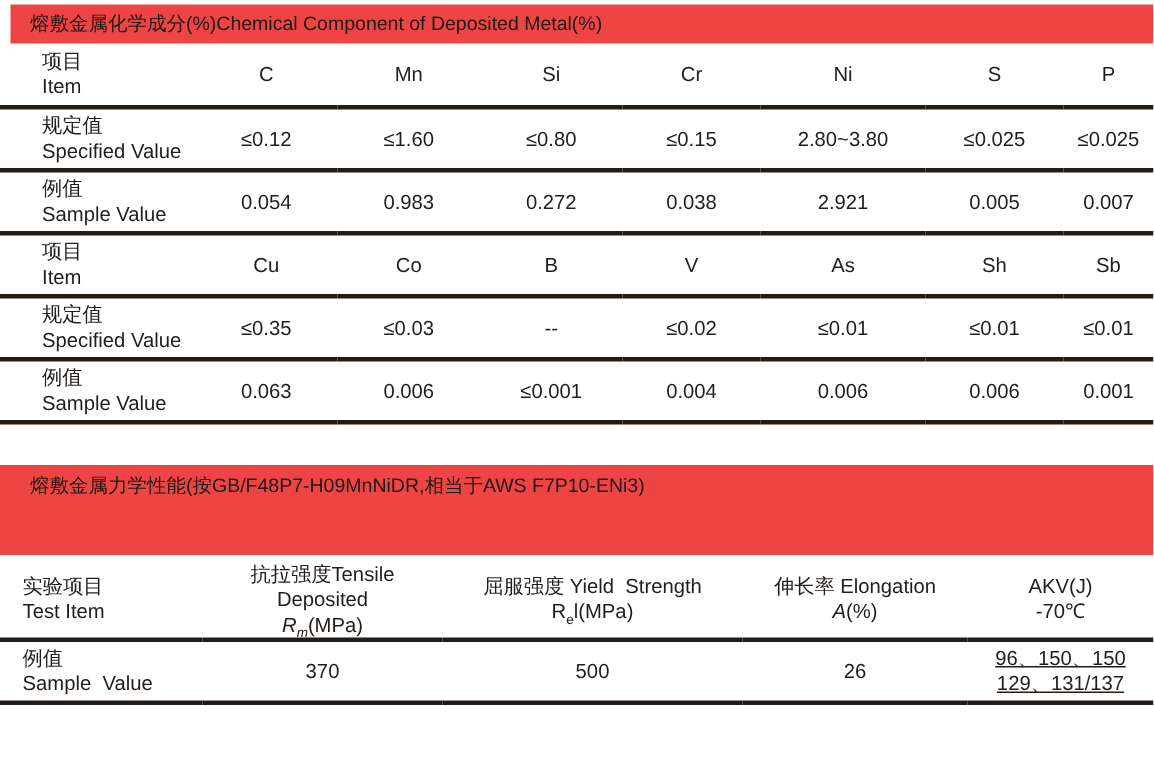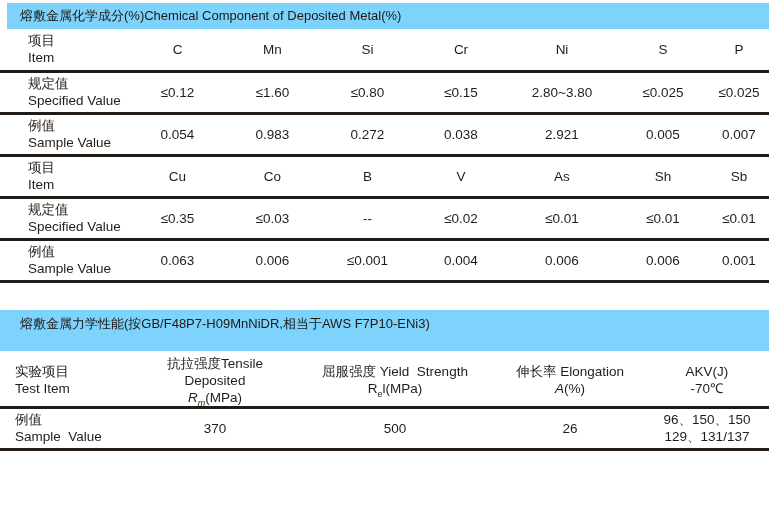--- a/index.html
+++ b/index.html
@@ -4,33 +4,33 @@
 <style>
   * { box-sizing: border-box; }
   html,body { margin:0; padding:0; }
   body {
     width:769px; height:519px; overflow:hidden;
     background:#ffffff;
     font-family:"Liberation Sans", sans-serif;
     color:#211d1a;
   }
   .bar {
-    background:#7dd3fc;
+    background:#ef4444;
     color:#1c1916;
     font-size:13px;
   }
   .bar1 {
     margin-top:3px; margin-left:7px;
     height:26px; line-height:26px;
     padding-left:13px;
     white-space:nowrap; overflow:hidden;
   }
   .bar2 {
     margin-top:27px;
-    height:41px;
+    height:60px;
     padding:4px 8px 0 20px;
   }
   .bar2 .line { display:block; line-height:20px; white-space:pre-wrap; }
 
   table {
     border-collapse:collapse;
     table-layout:fixed;
     width:769px;
     font-size:13.5px;
   }
@@ -43,21 +43,21 @@
     overflow:hidden;
   }
   td.label { text-align:left;padding-left:28px; }
   td.label .zh, td.label .en { display:block; line-height:17px; white-space:pre-wrap; }
   #table2 td.label { padding-left:15px; }
   #table2 { margin-top:4px; }
   .hline1 { display:block; line-height:17px; white-space:pre-wrap; }
   .hline2 { display:block; line-height:17px; }
   sub { font-size:9px; line-height:0; }
   .it { font-style:italic; }
-  .preline { white-space:pre-line; line-height:17px; }
+  .preline { white-space:pre-line; line-height:17px;text-decoration:underline; }
 </style>
 </head>
 <body>
 
 <div class="bar bar1">熔敷金属化学成分(%)Chemical Component of Deposited Metal(%)</div>
 
 <table id="table1">
   <colgroup>
     <col style="width:130px">
       <col style="width:95px">

